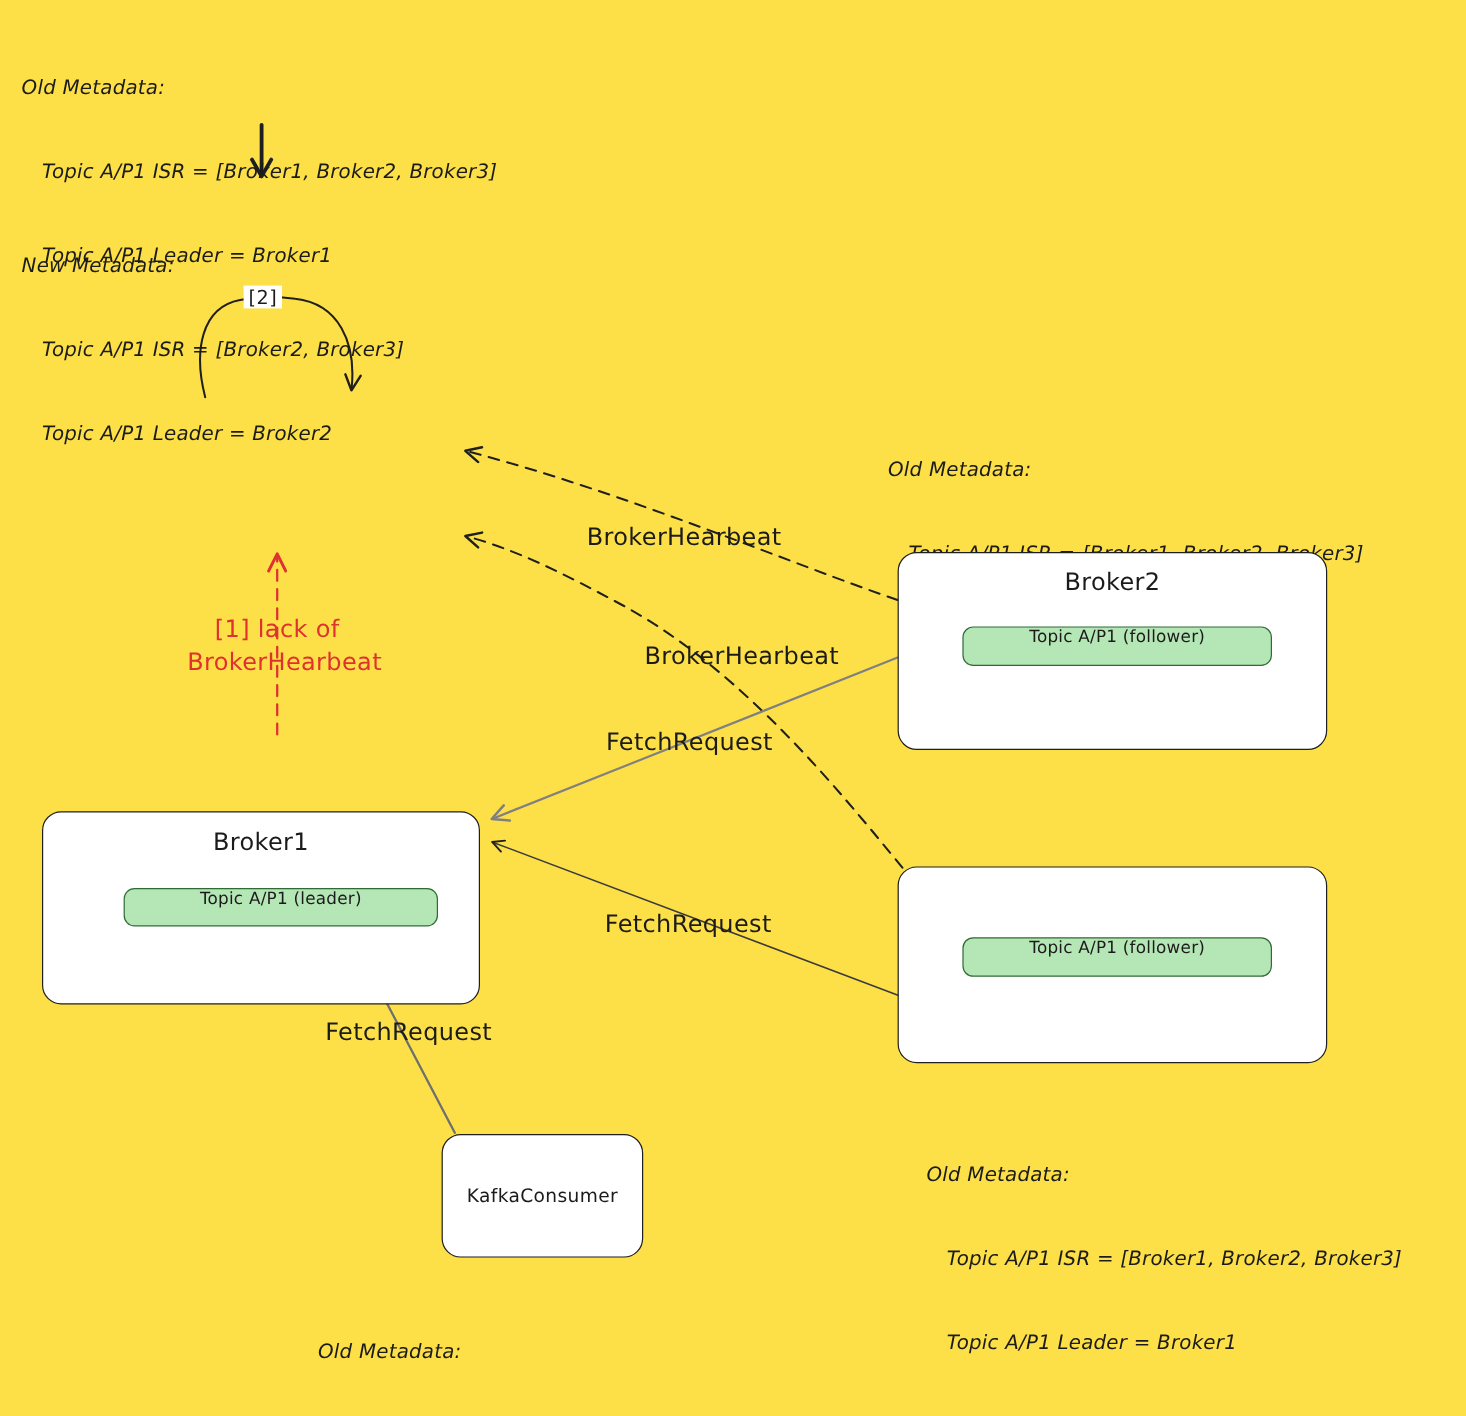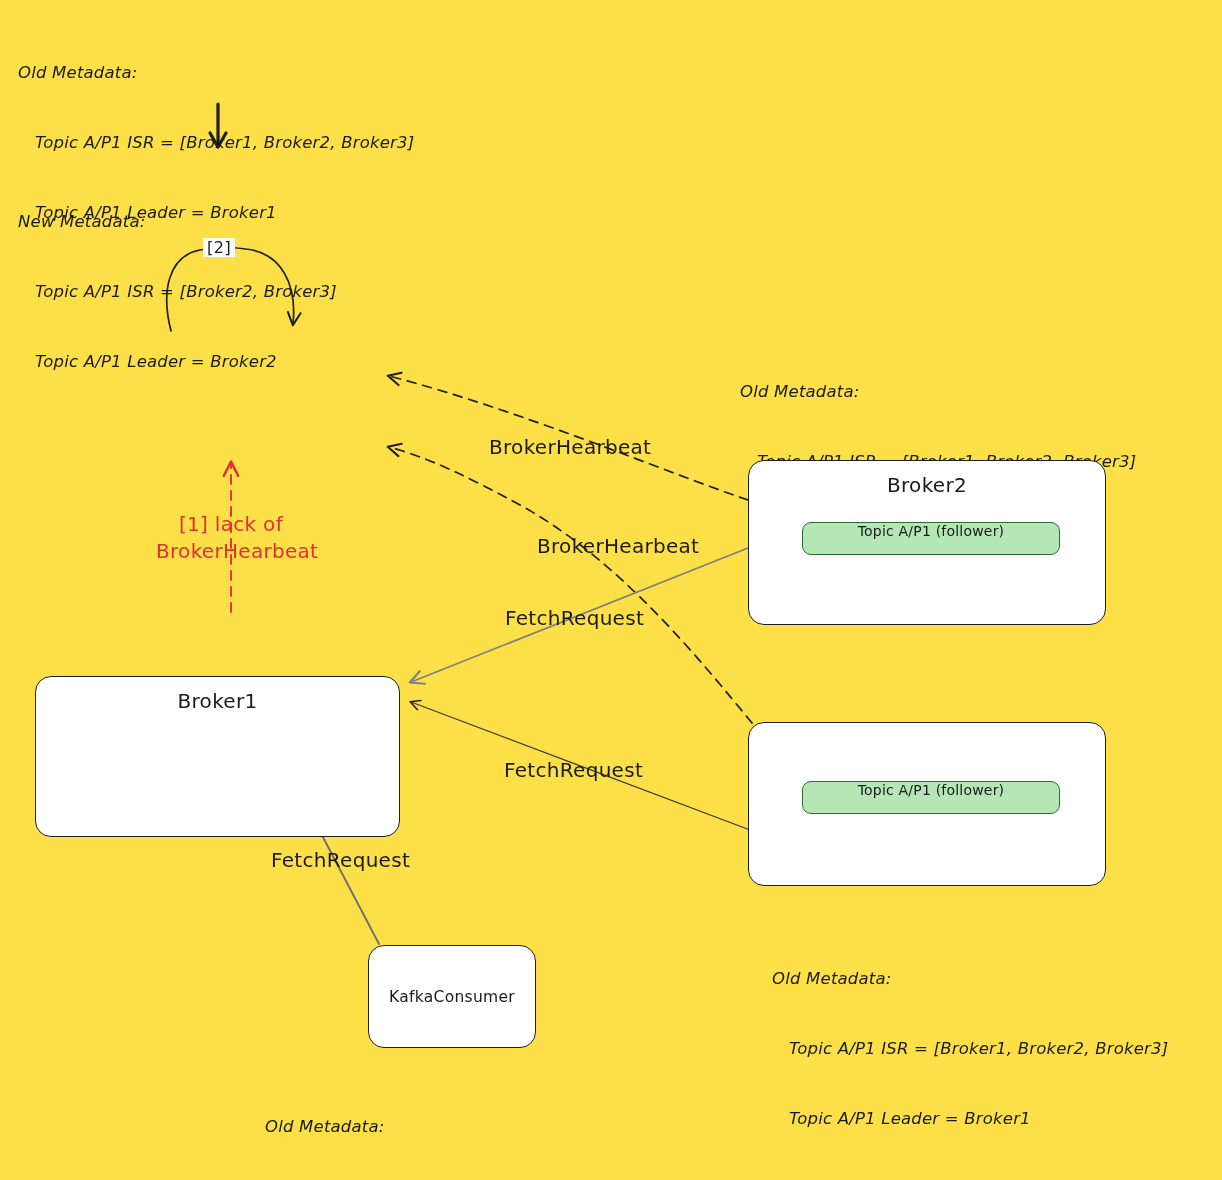--- a/index.html
+++ b/index.html
@@ -189,20 +189,23 @@
 
   <div class="meta-block" style="left:265px; top:1068px;">
     <span class="meta-title">Old Metadata:</span>
     
     
   </div>
 
 
   <div class="node" style="left:35px; top:644px; width:365px; height:161px;margin-top:32px;">
     <div class="node-title top-label">Broker1</div>
+    <div class="partition" style="left:67px; top:63px; width:262px; height:32px;">
+      <span>Topic A/P1 (leader)</span>
+    </div>
   </div>
 
   <div class="node" style="left:748px; top:460px; width:358px; height:165px;">
     <div class="node-title top-label">Broker2</div>
     <div class="partition" style="left:53px; top:61px; width:258px; height:33px;">
       <span>Topic A/P1 (follower)</span>
     </div>
   </div>
 
   <div class="node" style="left:748px; top:722px; width:358px; height:164px;">

